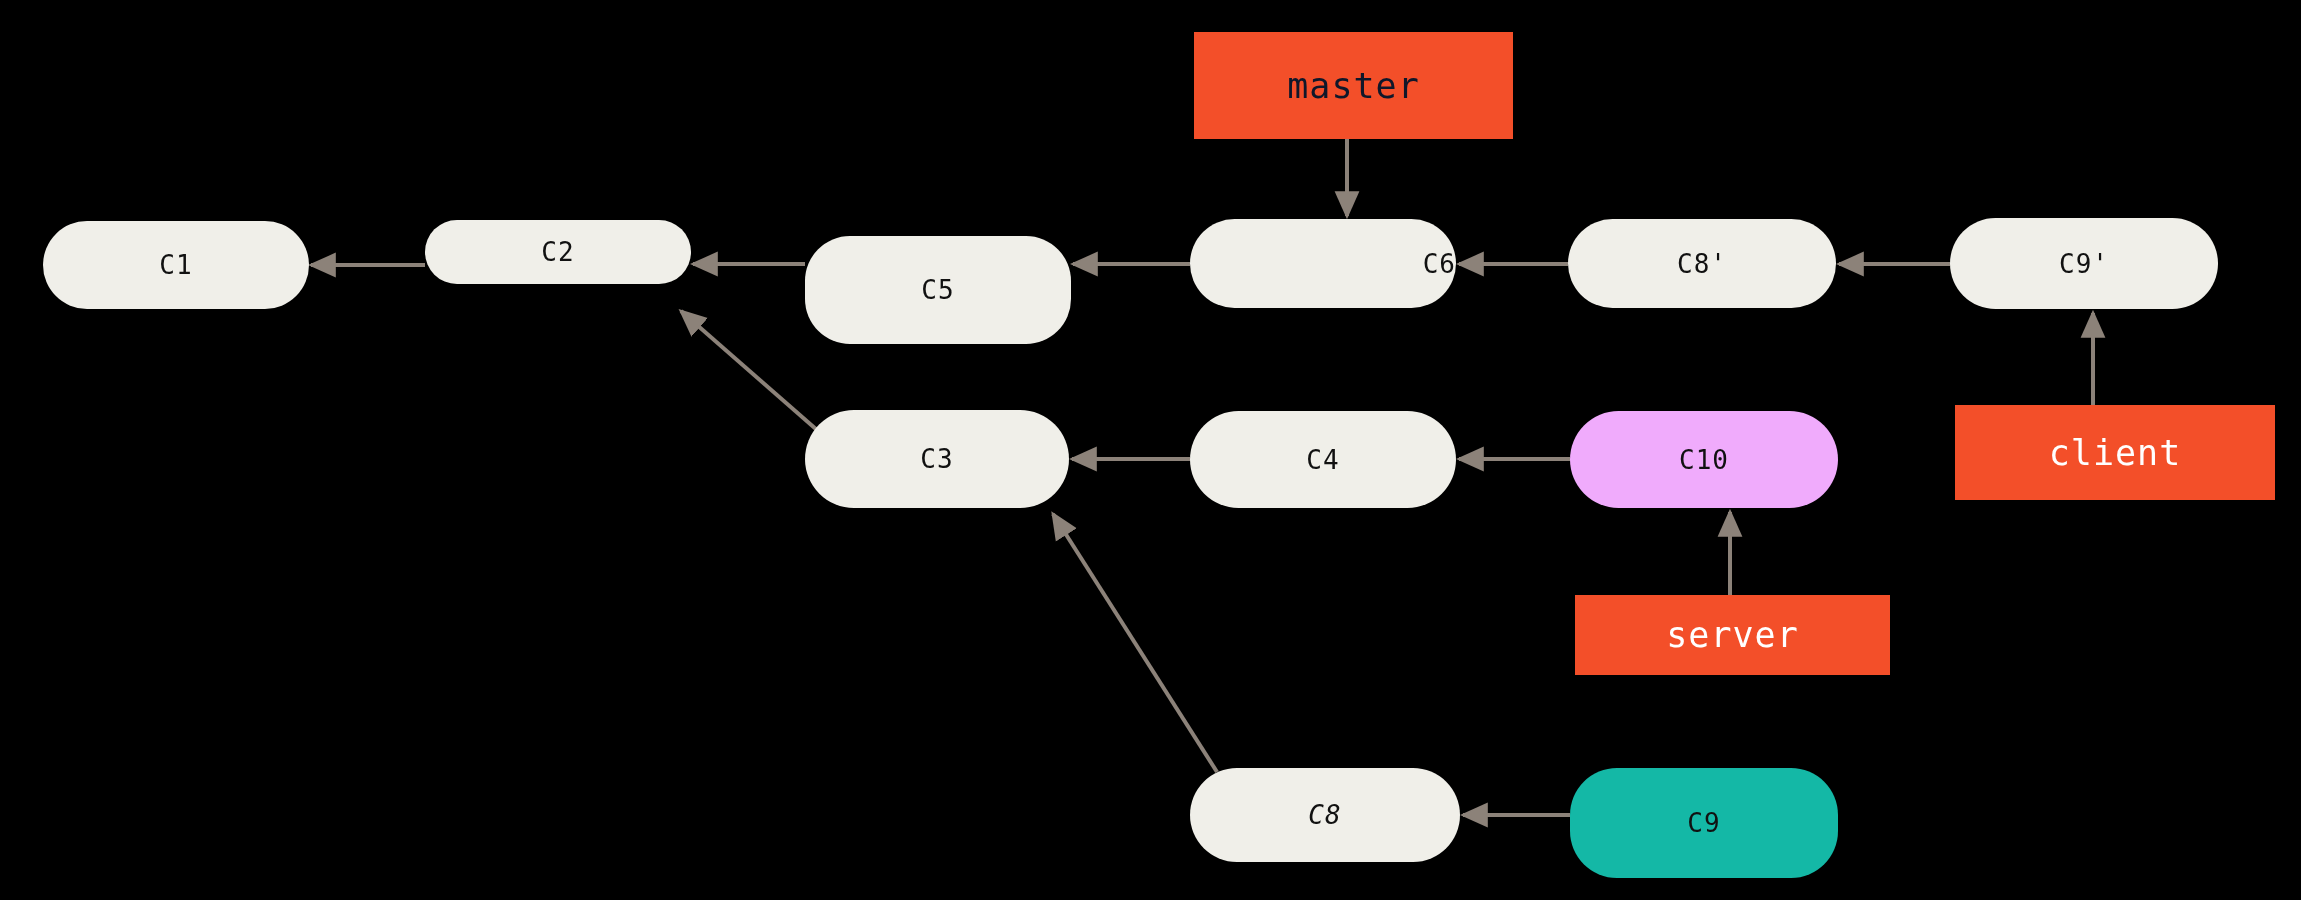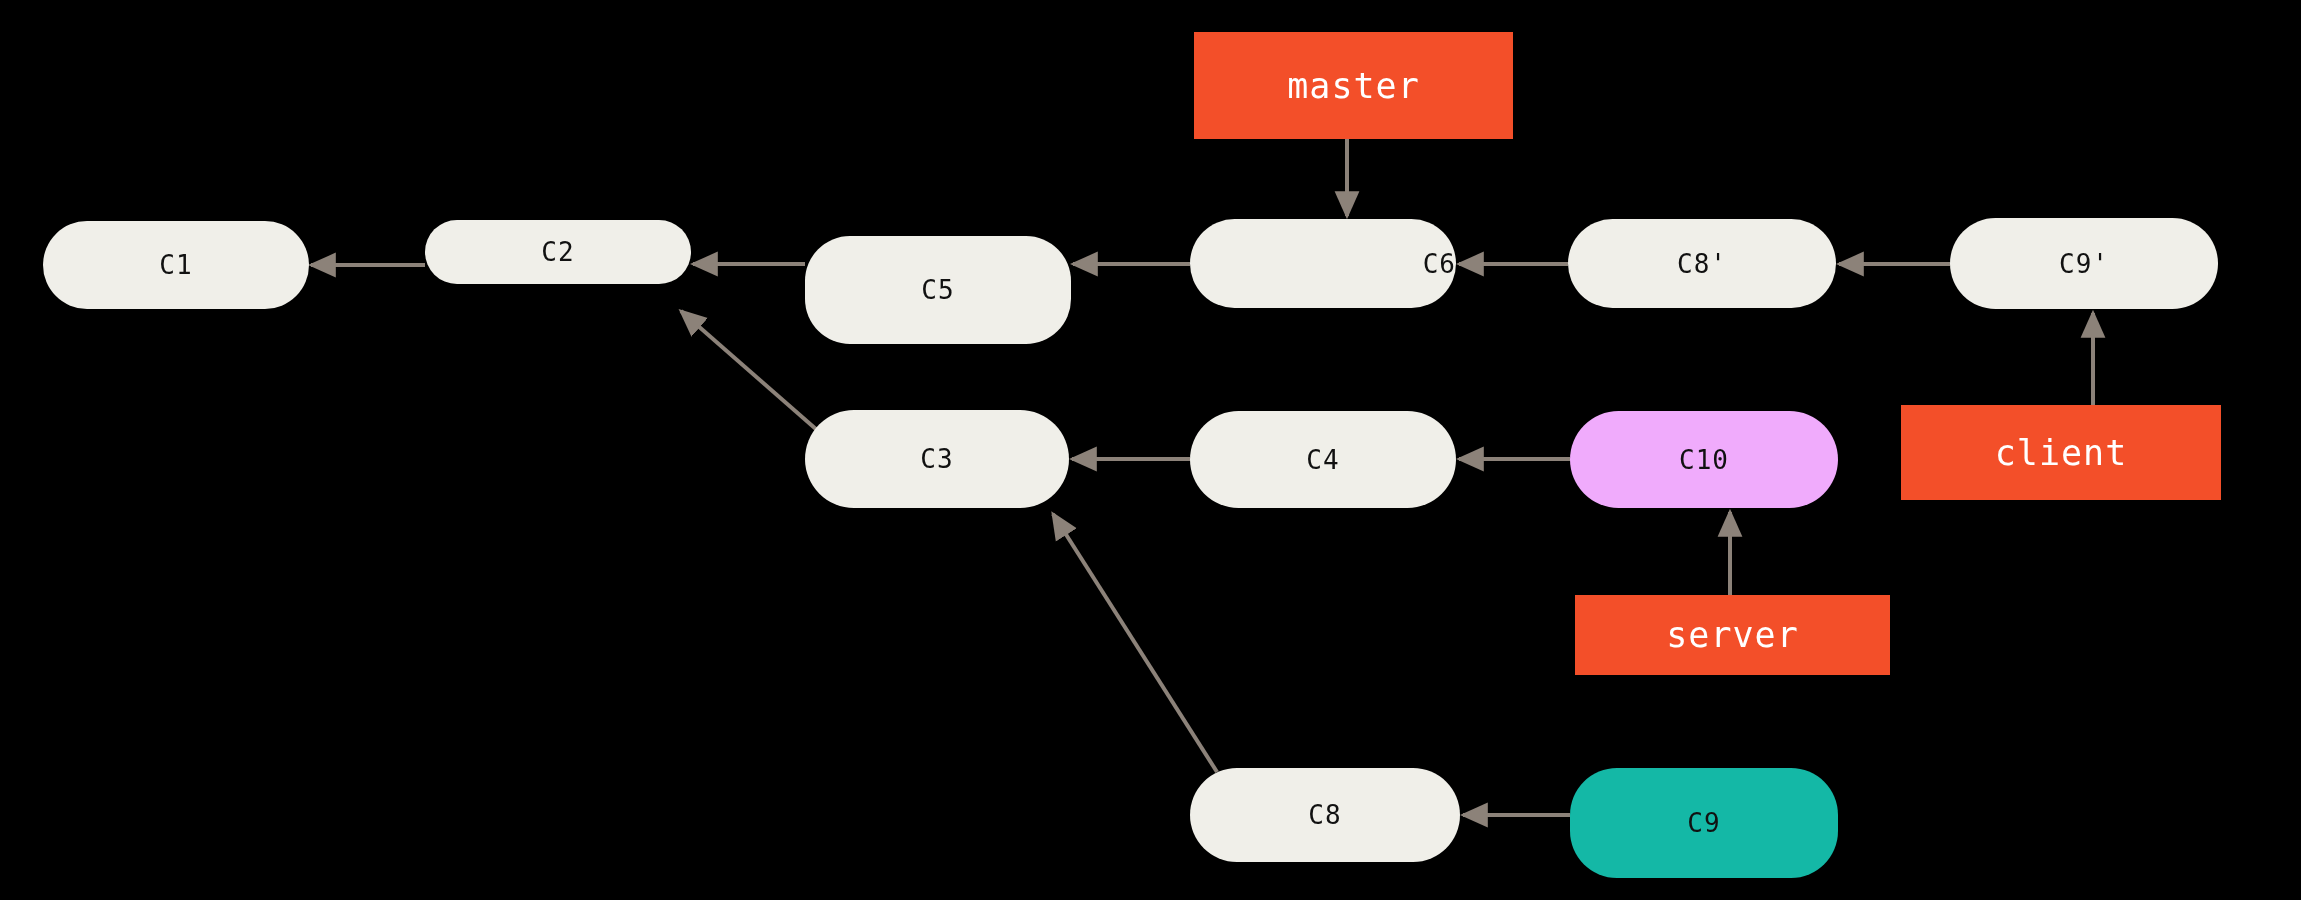--- a/index.html
+++ b/index.html
@@ -98,30 +98,30 @@
       </div>
       <div class="commit" style="left: 805px; top: 410px; width: 264px; height: 98px; background: rgb(240, 239, 233); color: rgb(17, 17, 17); border-radius: 49px;">
         <span>C3</span>
       </div>
       <div class="commit" style="left: 1190px; top: 411px; width: 266px; height: 97px; background: rgb(240, 239, 233); color: rgb(17, 17, 17); border-radius: 48.5px;">
         <span>C4</span>
       </div>
       <div class="commit" style="left: 1570px; top: 411px; width: 268px; height: 97px; background: #f0abfc; color: rgb(17, 17, 17); border-radius: 48.5px;">
         <span>C10</span>
       </div>
-      <div class="commit" style="left: 1190px; top: 768px; width: 270px; height: 94px; background: rgb(240, 239, 233); color: rgb(17, 17, 17); border-radius: 47px;">
+      <div class="commit" style="left: 1190px; top: 768px; width: 270px; height: 94px; background: rgb(240, 239, 233); color: rgb(17, 17, 17); border-radius: 47px; font-style: italic;">
         <span>C8</span>
       </div>
       <div class="commit" style="left: 1570px; top: 768px; width: 268px; height: 110px; background: #14b8a6; color: rgb(17, 17, 17); border-radius: 47px;">
         <span>C9</span>
       </div>
-      <div class="ref" style="left: 1194px; top: 32px; width: 319px; height: 107px; background: rgb(243, 79, 41); color: #ffffff;">
+      <div class="ref" style="left: 1194px; top: 32px; width: 319px; height: 107px; background: rgb(243, 79, 41); color: #0f172a;">
         <span>master</span>
       </div>
-      <div class="ref" style="left: 1901px; top: 405px; width: 320px; height: 95px; background: rgb(243, 79, 41); color: rgb(255, 255, 255);">
+      <div class="ref" style="left: 1955px; top: 405px; width: 320px; height: 95px; background: rgb(243, 79, 41); color: rgb(255, 255, 255);">
         <span>client</span>
       </div>
       <div class="ref" style="left: 1575px; top: 595px; width: 315px; height: 80px; background: rgb(243, 79, 41); color: #ffffff;">
         <span>server</span>
       </div>
     </div>
 
 </div>
 
 </body></html>

